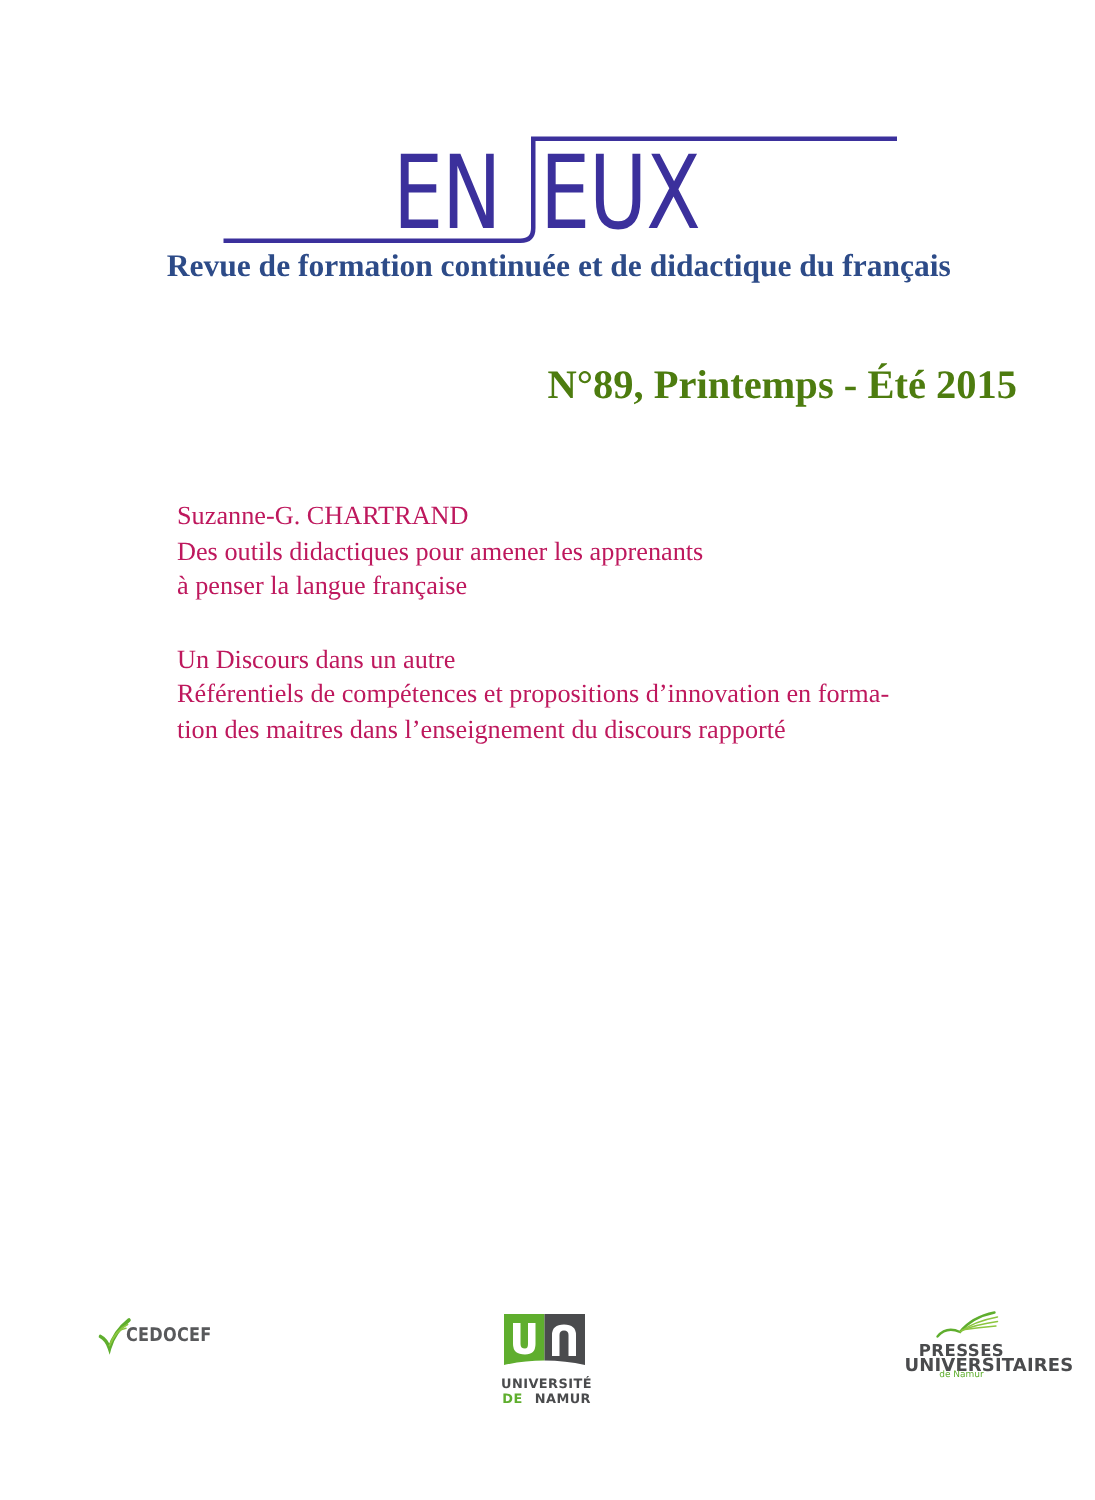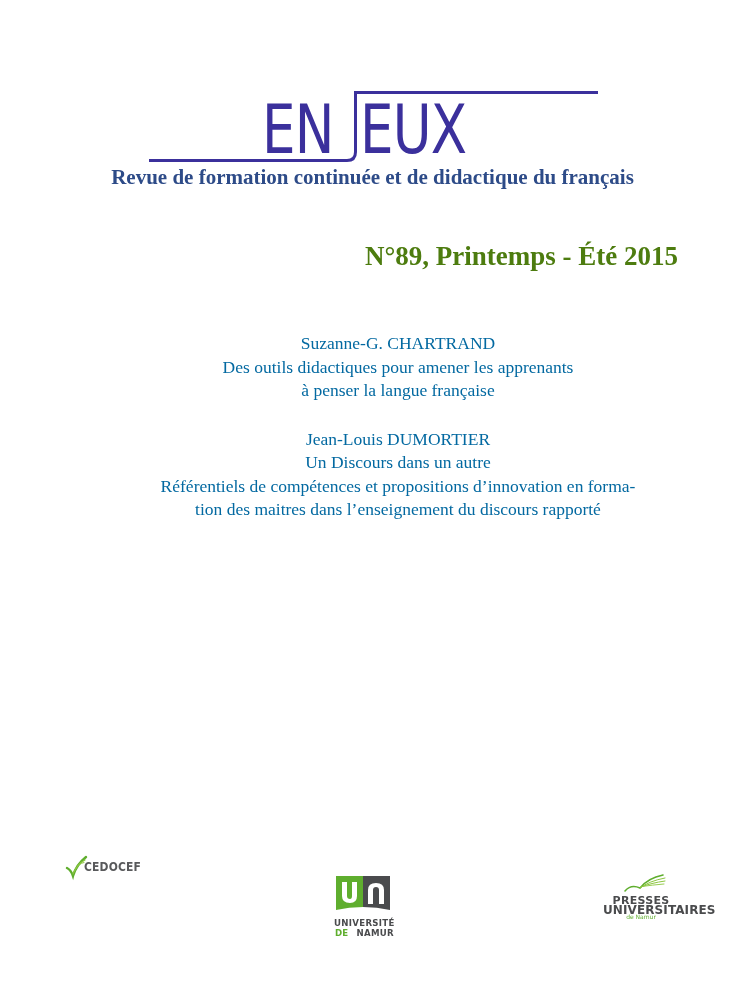--- a/index.html
+++ b/index.html
@@ -41,31 +41,31 @@
       font-size: 27px;
       color: #4d7c0f;
       white-space: nowrap;
     }
 
     .articles {
       position: absolute;
       right: 52px;
       top: 332px;
       width: 560px;
-      text-align: center;
+      text-align: left;
       font-family: "Liberation Serif", serif;
       font-size: 17.5px;
       line-height: 23.5px;
-      color: #0369a1;
+      color: #be185d;
     }
     .article { margin-bottom: 25px; }
     .article .line { display: block; white-space: nowrap; }
 
     .footer-logo { position: absolute; }
-    .cedocef { left: 64px; top: 853px; width: 90px; height: 28px; text-align: center; }
+    .cedocef { left: 64px; top: 876px; width: 90px; height: 28px; text-align: center; }
     .cedocef .label {
       position: absolute; left: 20px; top: 6px;
       font-family: "DejaVu Sans", sans-serif;
       font-weight: bold;
       font-size: 12.5px;
       color: #58595b;
       letter-spacing: 0.2px;
       transform: scaleX(0.86);
       transform-origin: left top;
     }
@@ -103,21 +103,20 @@
 
 <div class="issue">N°89, Printemps - Été 2015</div>
 
 <div class="articles">
   <div class="article">
     <span class="line">Suzanne-G. CHARTRAND</span>
     <span class="line">Des outils didactiques pour amener les apprenants</span>
     <span class="line">à penser la langue française</span>
   </div>
   <div class="article">
-    <span class="line">Jean-Louis DUMORTIER</span>
     <span class="line">Un Discours dans un autre</span>
     <span class="line">Référentiels de compétences et propositions d’innovation en forma-</span>
     <span class="line">tion des maitres dans l’enseignement du discours rapporté</span>
   </div>
 </div>
 
 <div class="footer-logo cedocef">
   <svg width="24" height="28" viewBox="0 0 24 28" style="position:absolute;left:0;top:0;">
     <path d="M3 15 Q7 17 9 23 Q12 12 22 4" fill="none" stroke="#5fae2e" stroke-width="2.4" stroke-linecap="round"></path>
     <path d="M9 21 Q13 11 21 7" fill="none" stroke="#8cc63f" stroke-width="1.2" stroke-linecap="round"></path>

